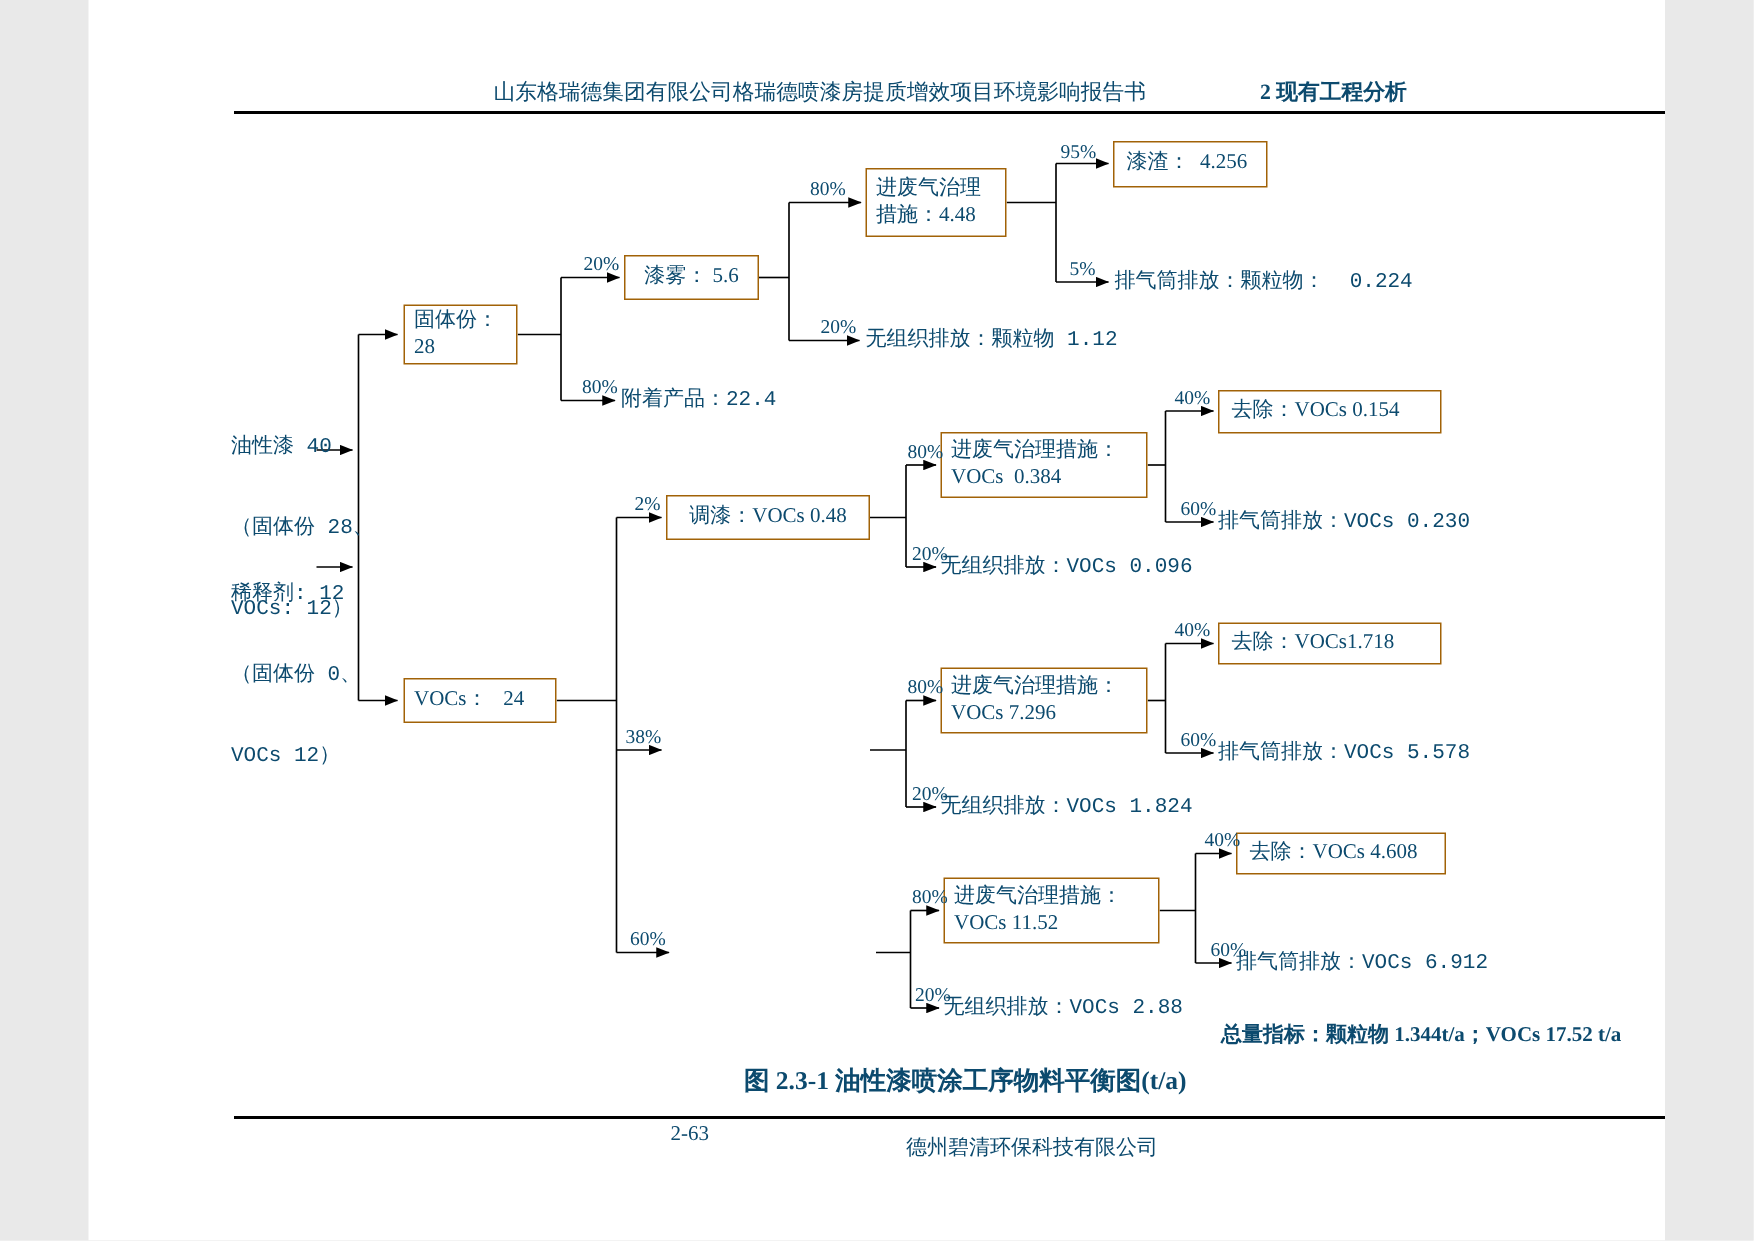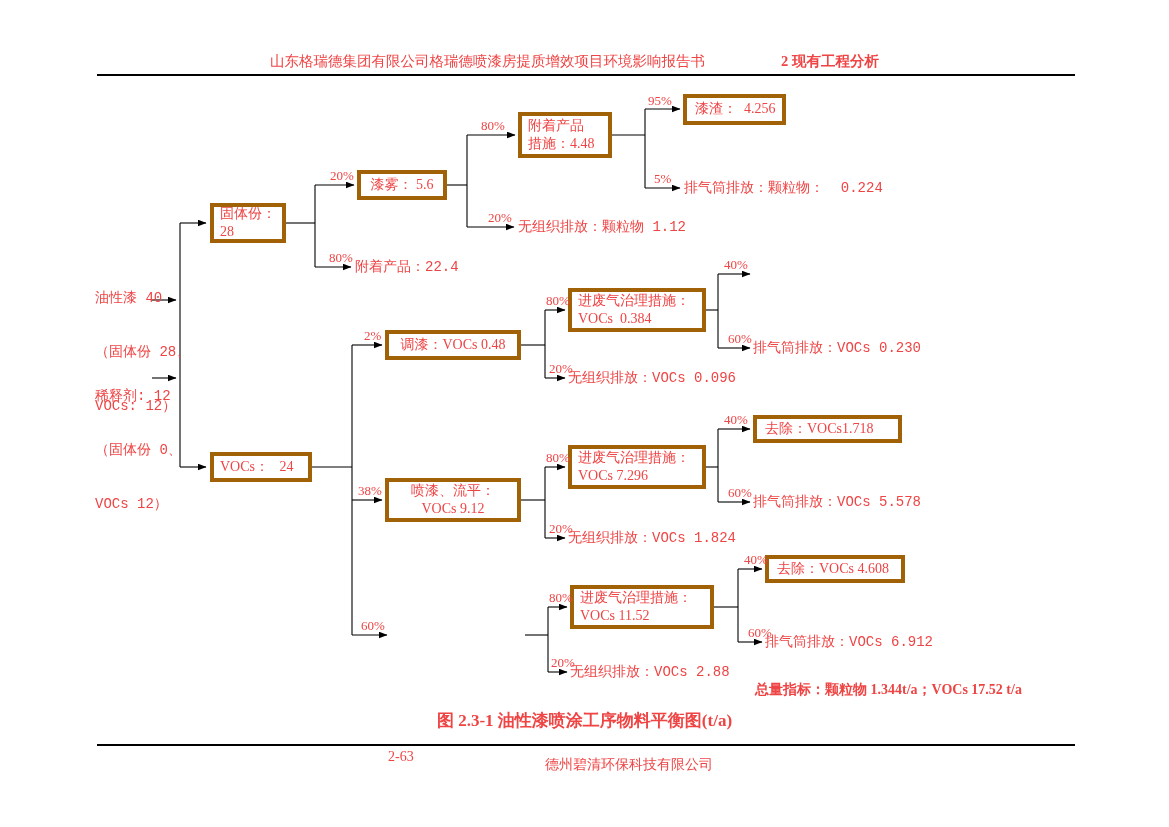--- a/index.html
+++ b/index.html
@@ -1,35 +1,35 @@
 <!DOCTYPE html>
 <html><head>
 <meta charset="utf-8">
 <title>图 2.3-1 油性漆喷涂工序物料平衡图</title>
 <style>
   * { box-sizing: border-box; }
   html,body { margin:0; padding:0; background:#e9e9e9; }
   .page {
-    position:relative; width:1169px; height:827px; margin:0 auto;
-    background:#ffffff; overflow:hidden; color:#ef4444;
+    position:relative; width:1051px; height:827px; margin:0 auto;
+    background:#ffffff; overflow:hidden; color:#0c4a6e;
     font-family:"Liberation Serif","DejaVu Serif",serif;
   }
   .rule { position:absolute; left:97px; width:978px; height:0; border-top:2px solid #000; }
   .hdr-title   { position:absolute; left:270px; top:52px;  font-size:14.5px; white-space:pre; }
   .hdr-section { position:absolute; left:781px; top:52px;  font-size:14.5px; font-weight:bold; white-space:pre; }
   .pgnum   { position:absolute; left:388px; top:749px; font-size:14px; }
   .company { position:absolute; left:545px; top:756px; font-size:14px; white-space:pre; }
   .caption { position:absolute; left:0; top:709px; width:1169px; text-align:center;
              font-size:17px; font-weight:bold; white-space:pre; }
   .total   { position:absolute; left:755px; top:681px; font-size:14px; font-weight:bold; white-space:pre; }
 
   .connectors { position:absolute; left:0; top:0; pointer-events:none; }
 
   .node {
-    position:absolute; border:4px solid #a16207; background:#fff;
+    position:absolute; border:1px solid #a16207; background:#fff;
     display:flex; flex-direction:column; justify-content:center;
     font-size:14px; line-height:1.32; padding:1px 6px; white-space:pre;
   }
   .node.center { align-items:center; text-align:center; }
   .node.pad8 { padding-left:8px; }
   .bl { display:block; }
   .txt { position:absolute; font-size:14px; line-height:18px; white-space:pre;font-family:Liberation Mono, monospace; }
   .pct { position:absolute; font-size:13px; white-space:pre; }
 </style>
 </head>
@@ -121,40 +121,37 @@
   <div class="node" style="left:210px;top:203px;width:76px;height:40px">
     <span>固体份：</span>
     <span>28</span>
   </div>
   <div class="node" style="left:210px;top:452px;width:102px;height:30px">VOCs：   24</div>
 
   <div class="node center" style="left:357px;top:170px;width:90px;height:30px">漆雾： 5.6</div>
   <div class="txt" style="left:355px;top:258px">附着产品：22.4</div>
 
   <div class="node" style="left:518px;top:112px;width:94px;height:46px">
-    <span>附着产品</span>
+    <span>进废气治理</span>
     <span>措施：4.48</span>
   </div>
   <div class="txt" style="left:518px;top:218px">无组织排放：颗粒物 1.12</div>
 
   <div class="node pad8" style="left:683px;top:94px;width:103px;height:31px">漆渣：  4.256</div>
   <div class="txt" style="left:684px;top:179px">排气筒排放：颗粒物：  0.224</div>
 
   <div class="node center" style="left:385px;top:330px;width:136px;height:30px">调漆：VOCs 0.48</div>
   <div class="node" style="left:568px;top:288px;width:138px;height:44px">
     <span>进废气治理措施：</span>
     <span>VOCs  0.384</span>
   </div>
   <div class="txt" style="left:568px;top:369px">无组织排放：VOCs 0.096</div>
+  <div class="node pad8" style="left:753px;top:260px;width:149px;height:29px">去除：VOCs 0.154</div>
   <div class="txt" style="left:753px;top:339px">排气筒排放：VOCs 0.230</div>
 
-  <div class="node center" style="left:385px;top:478px;width:136px;height:44px">
-    <span>喷漆、流平：</span>
-    <span>VOCs 9.12</span>
-  </div>
   <div class="node" style="left:568px;top:445px;width:138px;height:44px">
     <span>进废气治理措施：</span>
     <span>VOCs 7.296</span>
   </div>
   <div class="txt" style="left:568px;top:529px">无组织排放：VOCs 1.824</div>
   <div class="node pad8" style="left:753px;top:415px;width:149px;height:28px">去除：VOCs1.718</div>
   <div class="txt" style="left:753px;top:493px">排气筒排放：VOCs 5.578</div>
 
   <div class="node" style="left:570px;top:585px;width:144px;height:44px">
     <span>进废气治理措施：</span>

